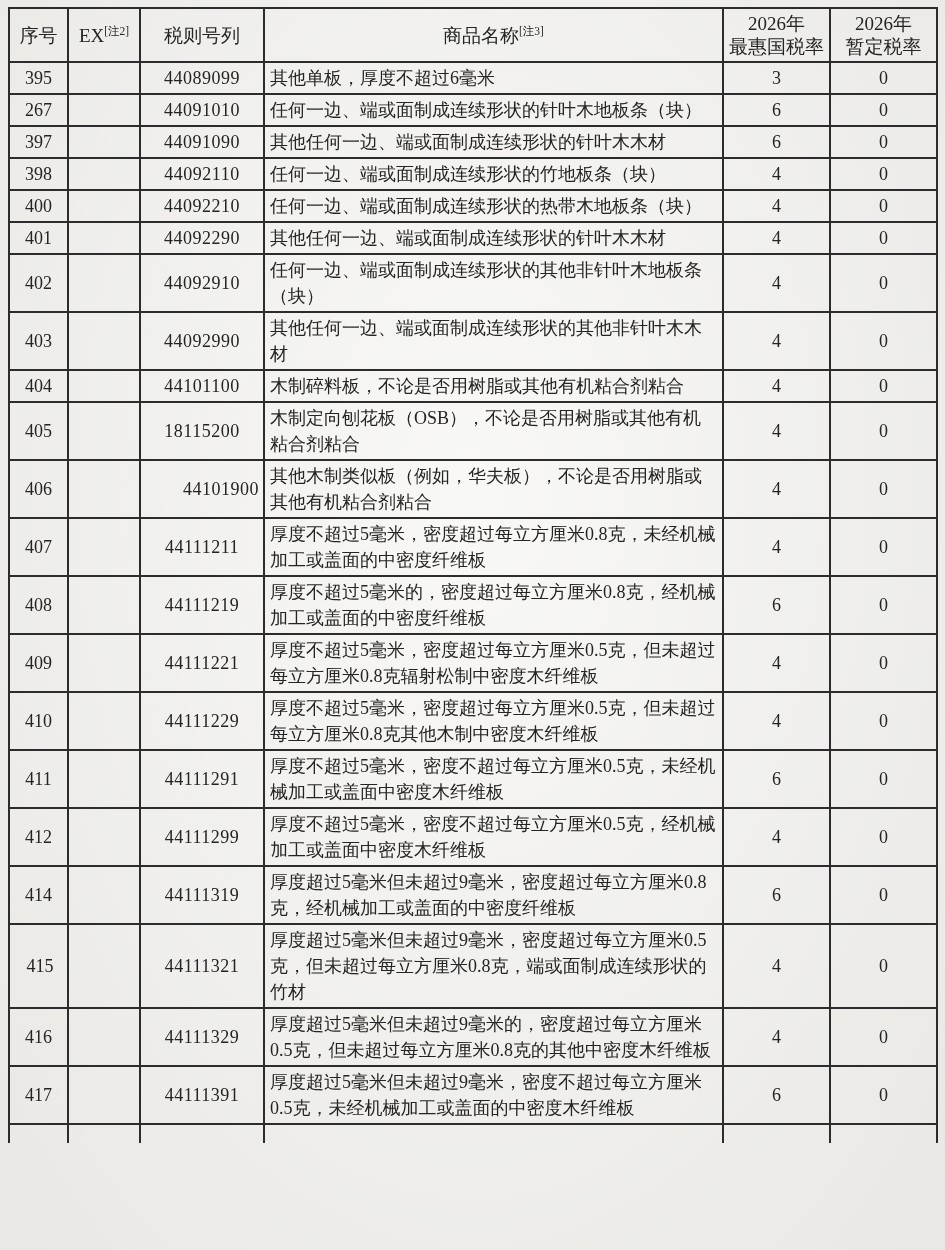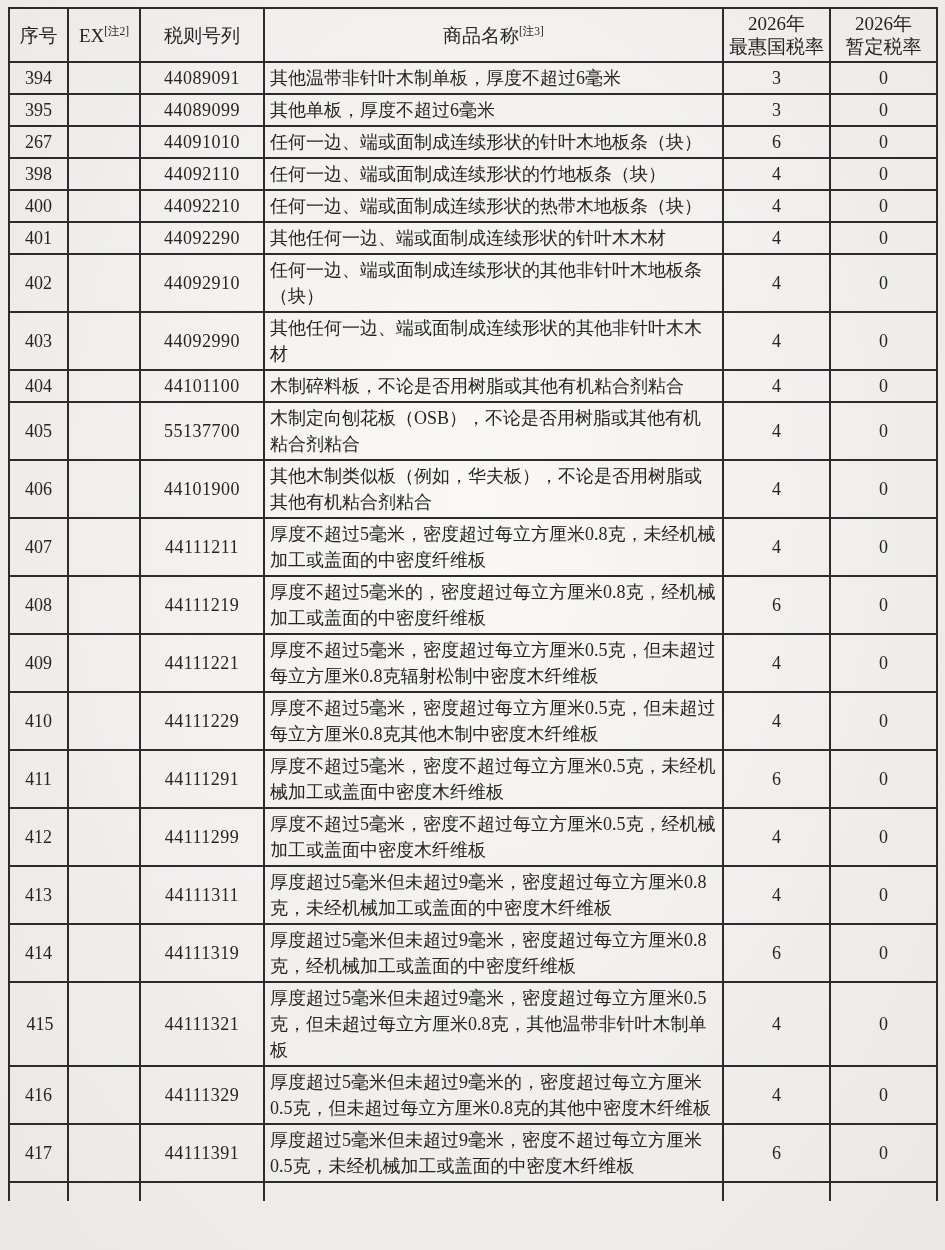--- a/index.html
+++ b/index.html
@@ -91,47 +91,47 @@
           <div>2026年</div>
           <div>最惠国税率</div>
         </th>
         <th style="border-color: rgb(44, 44, 44);">
           <div>2026年</div>
           <div>暂定税率</div>
         </th>
       </tr>
     </thead>
     <tbody>
-  <tr>
-    <td style="border-color: rgb(44, 44, 44);">394</td>
-    <td style="border-color: rgb(44, 44, 44);"></td>
-    <td class="code-cell" style="border-color: rgb(44, 44, 44);">44089091</td>
-    <td class="name-cell" style="border-color: rgb(44, 44, 44);">其他温带非针叶木制单板，厚度不超过6毫米</td>
-    <td style="border-color: rgb(44, 44, 44);">3</td>
-    <td style="border-color: rgb(44, 44, 44);">0</td>
-  </tr>
 
   <tr>
     <td style="border-color: rgb(44, 44, 44);">395</td>
     <td style="border-color: rgb(44, 44, 44);"></td>
     <td class="code-cell" style="border-color: rgb(44, 44, 44);">44089099</td>
     <td class="name-cell" style="border-color: rgb(44, 44, 44);">其他单板，厚度不超过6毫米</td>
     <td style="border-color: rgb(44, 44, 44);">3</td>
     <td style="border-color: rgb(44, 44, 44);">0</td>
   </tr>
 
   <tr>
     <td style="border-color: rgb(44, 44, 44);">267</td>
     <td style="border-color: rgb(44, 44, 44);"></td>
     <td class="code-cell" style="border-color: rgb(44, 44, 44);">44091010</td>
     <td class="name-cell" style="border-color: rgb(44, 44, 44);">任何一边、端或面制成连续形状的针叶木地板条（块）</td>
     <td style="border-color: rgb(44, 44, 44);">6</td>
     <td style="border-color: rgb(44, 44, 44);">0</td>
   </tr>
 
+  <tr>
+    <td style="border-color: rgb(44, 44, 44);">397</td>
+    <td style="border-color: rgb(44, 44, 44);"></td>
+    <td class="code-cell" style="border-color: rgb(44, 44, 44);">44091090</td>
+    <td class="name-cell" style="border-color: rgb(44, 44, 44);">其他任何一边、端或面制成连续形状的针叶木木材</td>
+    <td style="border-color: rgb(44, 44, 44);">6</td>
+    <td style="border-color: rgb(44, 44, 44);">0</td>
+  </tr>
 
   <tr>
     <td style="border-color: rgb(44, 44, 44);">398</td>
     <td style="border-color: rgb(44, 44, 44);"></td>
     <td class="code-cell" style="border-color: rgb(44, 44, 44);">44092110</td>
     <td class="name-cell" style="border-color: rgb(44, 44, 44);">任何一边、端或面制成连续形状的竹地板条（块）</td>
     <td style="border-color: rgb(44, 44, 44);">4</td>
     <td style="border-color: rgb(44, 44, 44);">0</td>
   </tr>
 
@@ -177,30 +177,30 @@
     <td style="border-color: rgb(44, 44, 44);"></td>
     <td class="code-cell" style="border-color: rgb(44, 44, 44);">44101100</td>
     <td class="name-cell" style="border-color: rgb(44, 44, 44);">木制碎料板，不论是否用树脂或其他有机粘合剂粘合</td>
     <td style="border-color: rgb(44, 44, 44);">4</td>
     <td style="border-color: rgb(44, 44, 44);">0</td>
   </tr>
 
   <tr>
     <td style="border-color: rgb(44, 44, 44);">405</td>
     <td style="border-color: rgb(44, 44, 44);"></td>
-    <td class="code-cell" style="border-color: rgb(44, 44, 44);">55137700</td>
+    <td class="code-cell" style="border-color: rgb(44, 44, 44);">18115200</td>
     <td class="name-cell" style="border-color: rgb(44, 44, 44);">木制定向刨花板（OSB），不论是否用树脂或其他有机粘合剂粘合</td>
     <td style="border-color: rgb(44, 44, 44);">4</td>
     <td style="border-color: rgb(44, 44, 44);">0</td>
   </tr>
 
   <tr>
     <td style="border-color: rgb(44, 44, 44);">406</td>
     <td style="border-color: rgb(44, 44, 44);"></td>
-    <td class="code-cell" style="border-color: rgb(44, 44, 44);">44101900</td>
+    <td class="code-cell" style="border-color: rgb(44, 44, 44); text-align: right;">44101900</td>
     <td class="name-cell" style="border-color: rgb(44, 44, 44);">其他木制类似板（例如，华夫板），不论是否用树脂或其他有机粘合剂粘合</td>
     <td style="border-color: rgb(44, 44, 44);">4</td>
     <td style="border-color: rgb(44, 44, 44);">0</td>
   </tr>
 
   <tr>
     <td style="border-color: rgb(44, 44, 44);">407</td>
     <td style="border-color: rgb(44, 44, 44);"></td>
     <td class="code-cell" style="border-color: rgb(44, 44, 44);">44111211</td>
     <td class="name-cell" style="border-color: rgb(44, 44, 44); border-radius: 7px;">厚度不超过5毫米，密度超过每立方厘米0.8克，未经机械加工或盖面的中密度纤维板</td>
@@ -246,43 +246,35 @@
 
   <tr>
     <td style="border-color: rgb(44, 44, 44);">412</td>
     <td style="border-color: rgb(44, 44, 44);"></td>
     <td class="code-cell" style="border-color: rgb(44, 44, 44);">44111299</td>
     <td class="name-cell" style="border-color: rgb(44, 44, 44); border-radius: 25px;">厚度不超过5毫米，密度不超过每立方厘米0.5克，经机械加工或盖面中密度木纤维板</td>
     <td style="border-color: rgb(44, 44, 44);">4</td>
     <td style="border-color: rgb(44, 44, 44);">0</td>
   </tr>
 
-  <tr>
-    <td style="border-color: rgb(44, 44, 44);">413</td>
-    <td style="border-color: rgb(44, 44, 44);"></td>
-    <td class="code-cell" style="border-color: rgb(44, 44, 44);">44111311</td>
-    <td class="name-cell" style="border-color: rgb(44, 44, 44);">厚度超过5毫米但未超过9毫米，密度超过每立方厘米0.8克，未经机械加工或盖面的中密度木纤维板</td>
-    <td style="border-color: rgb(44, 44, 44);">4</td>
-    <td style="border-color: rgb(44, 44, 44);">0</td>
-  </tr>
 
   <tr>
     <td style="border-color: rgb(44, 44, 44);">414</td>
     <td style="border-color: rgb(44, 44, 44);"></td>
     <td class="code-cell" style="border-color: rgb(44, 44, 44);">44111319</td>
     <td class="name-cell" style="border-color: rgb(44, 44, 44);">厚度超过5毫米但未超过9毫米，密度超过每立方厘米0.8克，经机械加工或盖面的中密度纤维板</td>
     <td style="border-color: rgb(44, 44, 44);">6</td>
     <td style="border-color: rgb(44, 44, 44);">0</td>
   </tr>
 
   <tr>
     <td style="border-color: rgb(44, 44, 44); padding-left: 7px;">415</td>
     <td style="border-color: rgb(44, 44, 44);"></td>
     <td class="code-cell" style="border-color: rgb(44, 44, 44);">44111321</td>
-    <td class="name-cell" style="border-color: rgb(44, 44, 44);">厚度超过5毫米但未超过9毫米，密度超过每立方厘米0.5克，但未超过每立方厘米0.8克，其他温带非针叶木制单板</td>
+    <td class="name-cell" style="border-color: rgb(44, 44, 44);">厚度超过5毫米但未超过9毫米，密度超过每立方厘米0.5克，但未超过每立方厘米0.8克，端或面制成连续形状的竹材</td>
     <td style="border-color: rgb(44, 44, 44);">4</td>
     <td style="border-color: rgb(44, 44, 44);">0</td>
   </tr>
 
   <tr>
     <td style="border-color: rgb(44, 44, 44);">416</td>
     <td style="border-color: rgb(44, 44, 44);"></td>
     <td class="code-cell" style="border-color: rgb(44, 44, 44);">44111329</td>
     <td class="name-cell" style="border-color: rgb(44, 44, 44);">厚度超过5毫米但未超过9毫米的，密度超过每立方厘米0.5克，但未超过每立方厘米0.8克的其他中密度木纤维板</td>
     <td style="border-color: rgb(44, 44, 44);">4</td>

